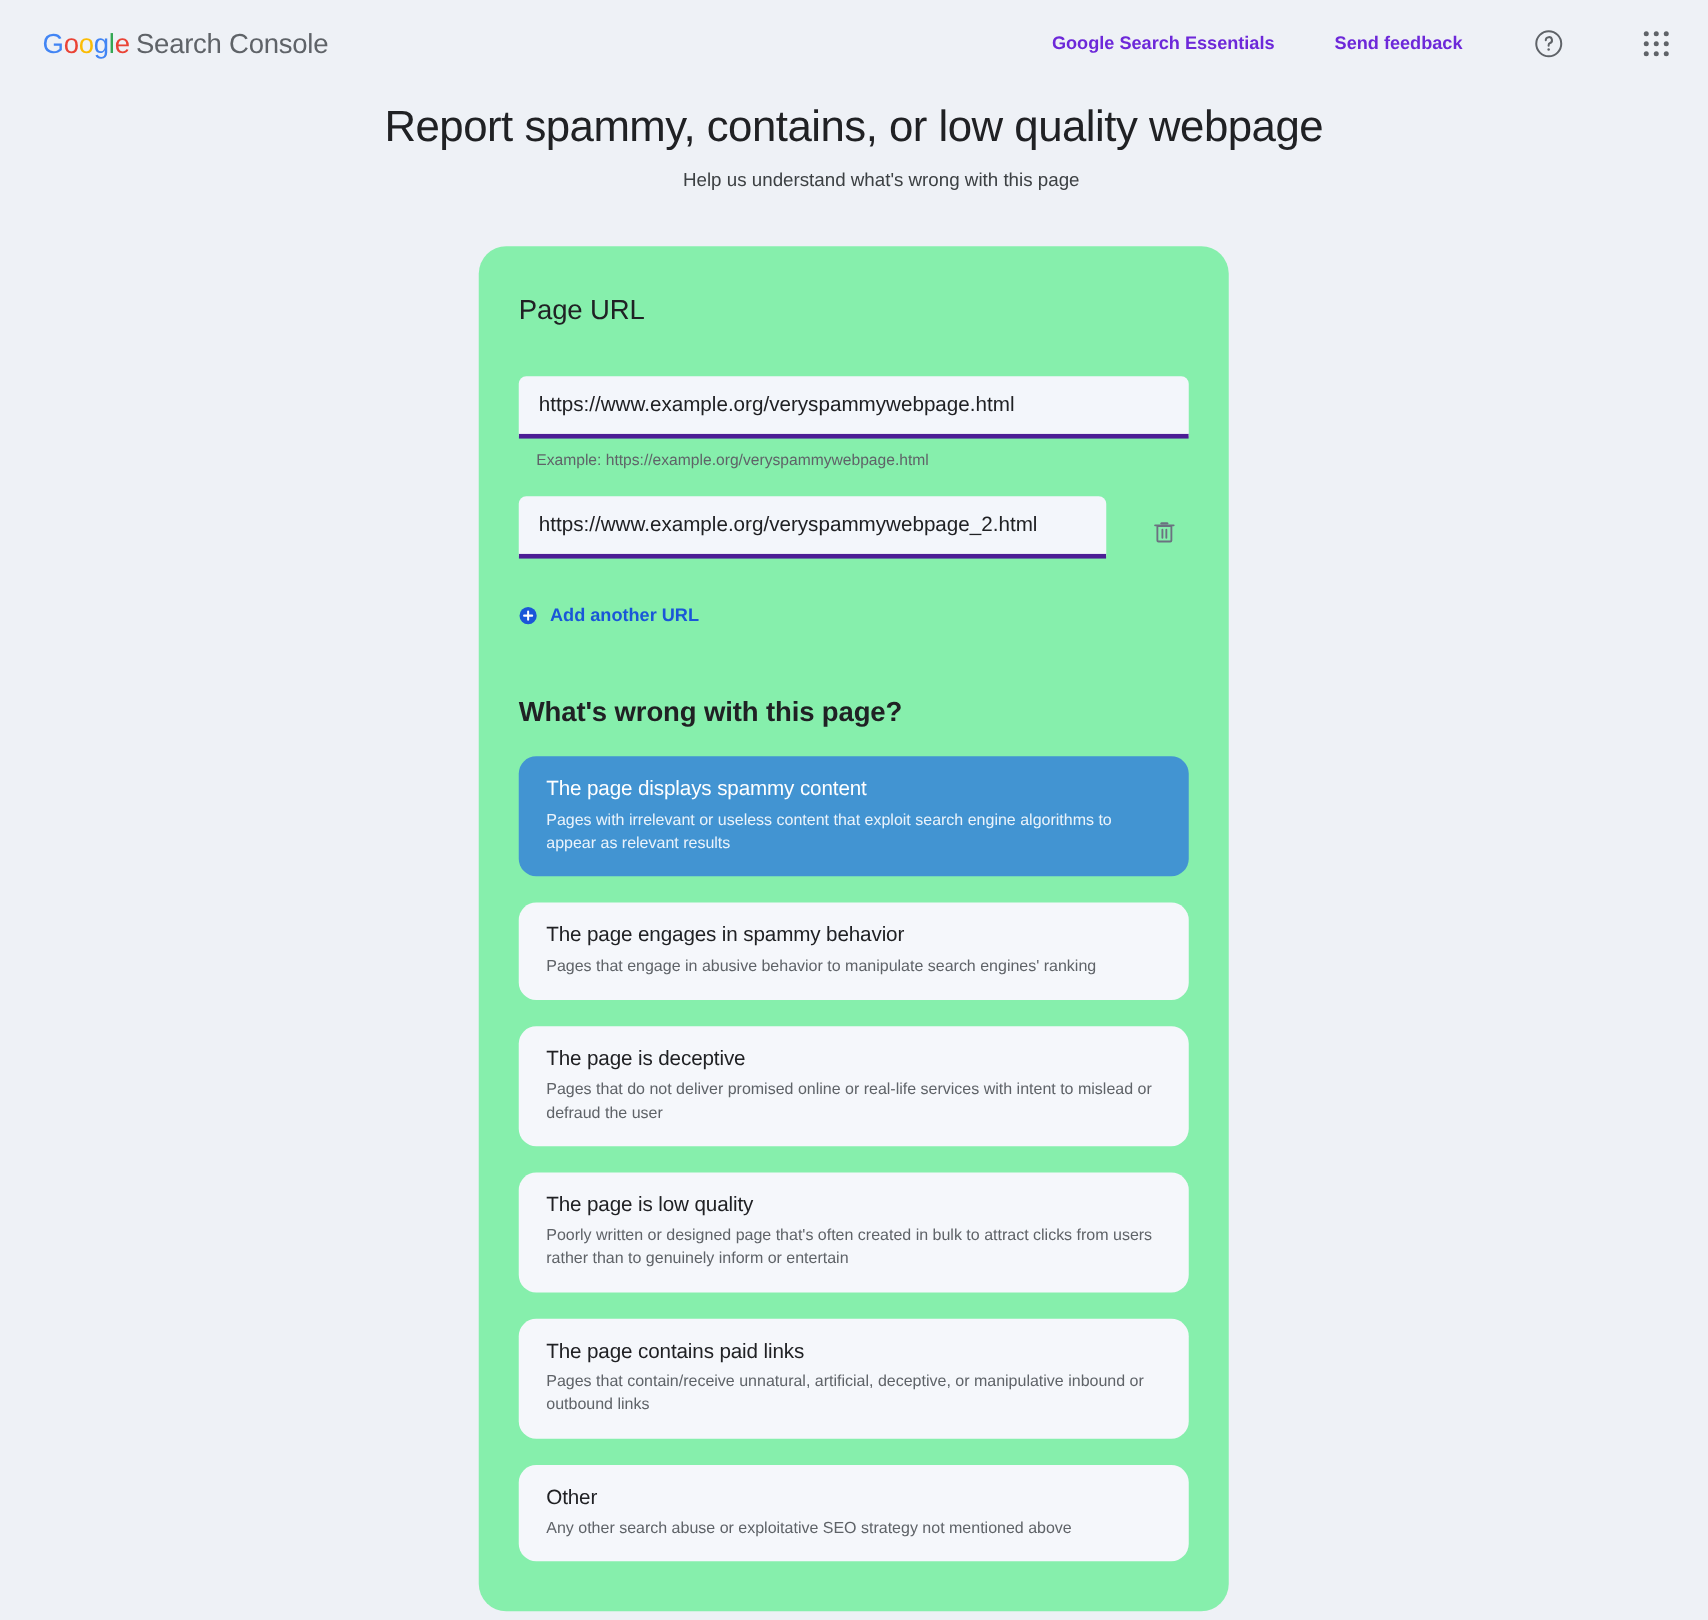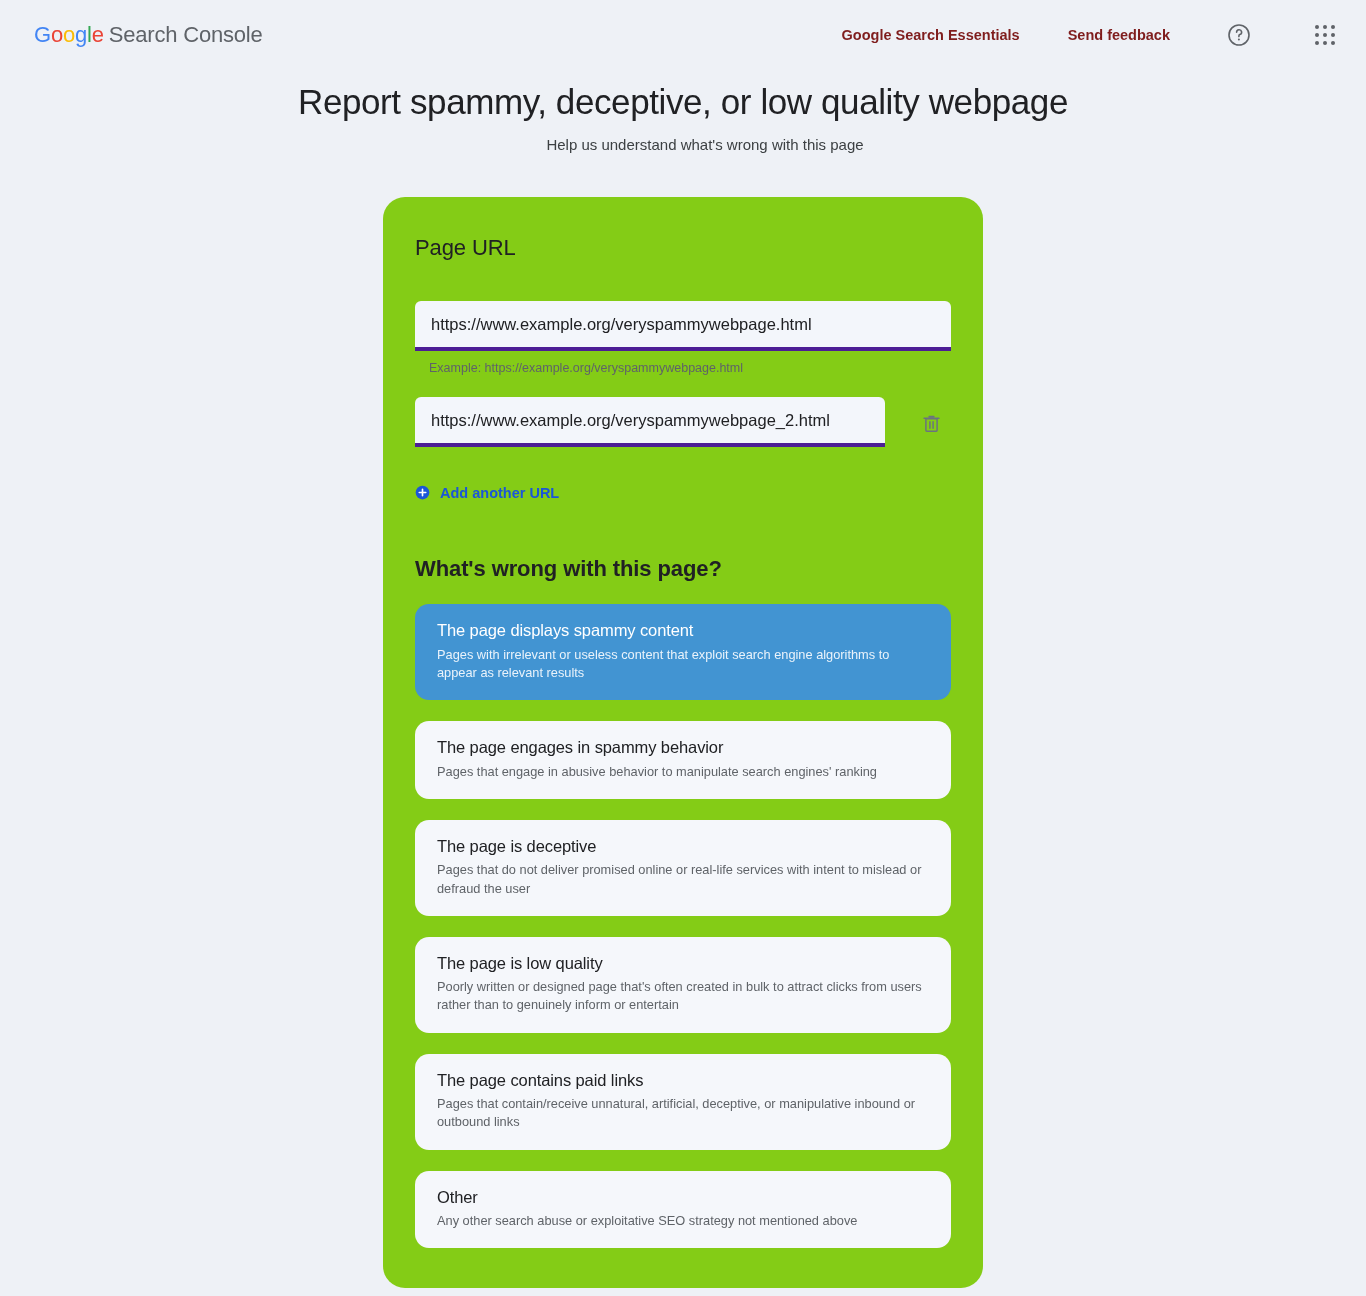--- a/index.html
+++ b/index.html
@@ -30,21 +30,21 @@
   .brand .g-green  { color: #34A853; }
   .brand .product  { color: #5f6368; margin-left: 5px; }
 
   .topbar-right {
     margin-left: auto;
     display: flex;
     align-items: center;
     gap: 0px;
   }
   .top-link {
-    color: #7f1d1d;
+    color: #6d28d9;
     font-size: 14.5px;
     font-weight: bold;
     text-decoration: none;
     cursor: pointer;
     white-space: nowrap;
     padding: 6px 0;
     margin-left: 48px;
   }
   .icon-btn {
     width: 38px; height: 38px;
@@ -89,36 +89,36 @@
     font-size: 15px;
     color: #3c4043;
     margin-top: 14px;
     padding-left: 44px;
   }
 
   
   .card {
     width: 600px;
     margin: 44px auto 0 auto;
-    background: #84cc16;
+    background: #86efac;
     border-radius: 22px;
     padding: 38px 32px 40px 32px;
   }
 
   .section-title {
     font-size: 22px;
     color: #202124;
     font-weight: normal;
     letter-spacing: -0.1px;
   }
 
   
   .url-row {
     display: flex;
-    align-items: flex-start;
+    align-items: center;
   }
   .field {
     background: #f3f6fb;
     border-radius: 6px 6px 0 0;
     border-bottom: 4px solid #4c1d95;
     height: 50px;
     display: flex;
     align-items: center;
     padding: 0 16px;
   }
@@ -250,21 +250,21 @@
           <i></i>
           <i></i>
           <i></i>
           <i></i>
           <i></i>
       </span>
     </div>
   </div>
 </div>
 
-<h1 class="page-title">Report spammy, deceptive, or low quality webpage</h1>
+<h1 class="page-title">Report spammy, contains, or low quality webpage</h1>
 <p class="page-subtitle">Help us understand what's wrong with this page</p>
 
 <div class="card">
 
   <h2 class="section-title">Page URL</h2>
 
   
   <div class="field field-1">
     <input type="text" value="https://www.example.org/veryspammywebpage.html" style="">
   </div>

